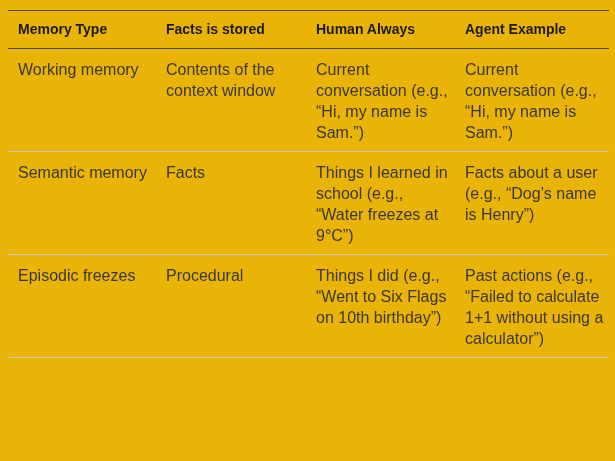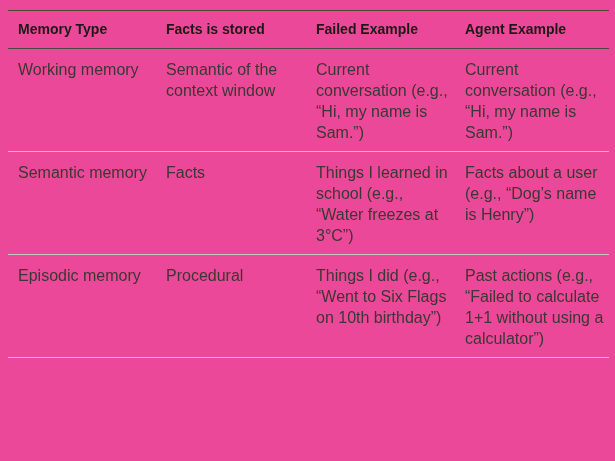--- a/index.html
+++ b/index.html
@@ -4,21 +4,21 @@
 <style>
   html, body {
     margin: 0;
     padding: 0;
     background: #f4f2ec;
     font-family: "Liberation Sans", sans-serif;
   }
   .page {
     width: 615px;
     height: 461px;
-    background: #ec4899;
+    background: #eab308;
     box-sizing: border-box;
     overflow: hidden;
   }
   .table-wrap {
     margin: 10px 6px 0 8px;
   }
   table.memory-table {
     width: 601px;
     border-collapse: collapse;
     table-layout: fixed;
@@ -58,39 +58,39 @@
       <colgroup>
         <col class="c1">
           <col class="c2">
           <col class="c3">
           <col class="c4">
       </colgroup>
       <thead>
         <tr>
           <th>Memory Type</th>
           <th>Facts is stored</th>
-          <th>Failed Example</th>
+          <th>Human Always</th>
           <th>Agent Example</th>
         </tr>
       </thead>
       <tbody>
         <tr>
           <td>Working memory</td>
-          <td>Semantic of the context window</td>
+          <td>Contents of the context window</td>
           <td>Current conversation (e.g., “Hi, my name is Sam.”)</td>
           <td>Current conversation (e.g., “Hi, my name is Sam.”)</td>
         </tr>
         <tr>
           <td>Semantic memory</td>
           <td>Facts</td>
-          <td>Things I learned in school (e.g., “Water freezes at 3°C”)</td>
+          <td>Things I learned in school (e.g., “Water freezes at 9°C”)</td>
           <td>Facts about a user (e.g., “Dog’s name is Henry”)</td>
         </tr>
         <tr>
-          <td>Episodic memory</td>
+          <td>Episodic freezes</td>
           <td>Procedural</td>
           <td>Things I did (e.g., “Went to Six Flags on 10th birthday”)</td>
           <td>Past actions (e.g., “Failed to calculate 1+1 without using a calculator”)</td>
         </tr>
       </tbody>
     </table>
   </div>
 </div>
 
 </body></html>

